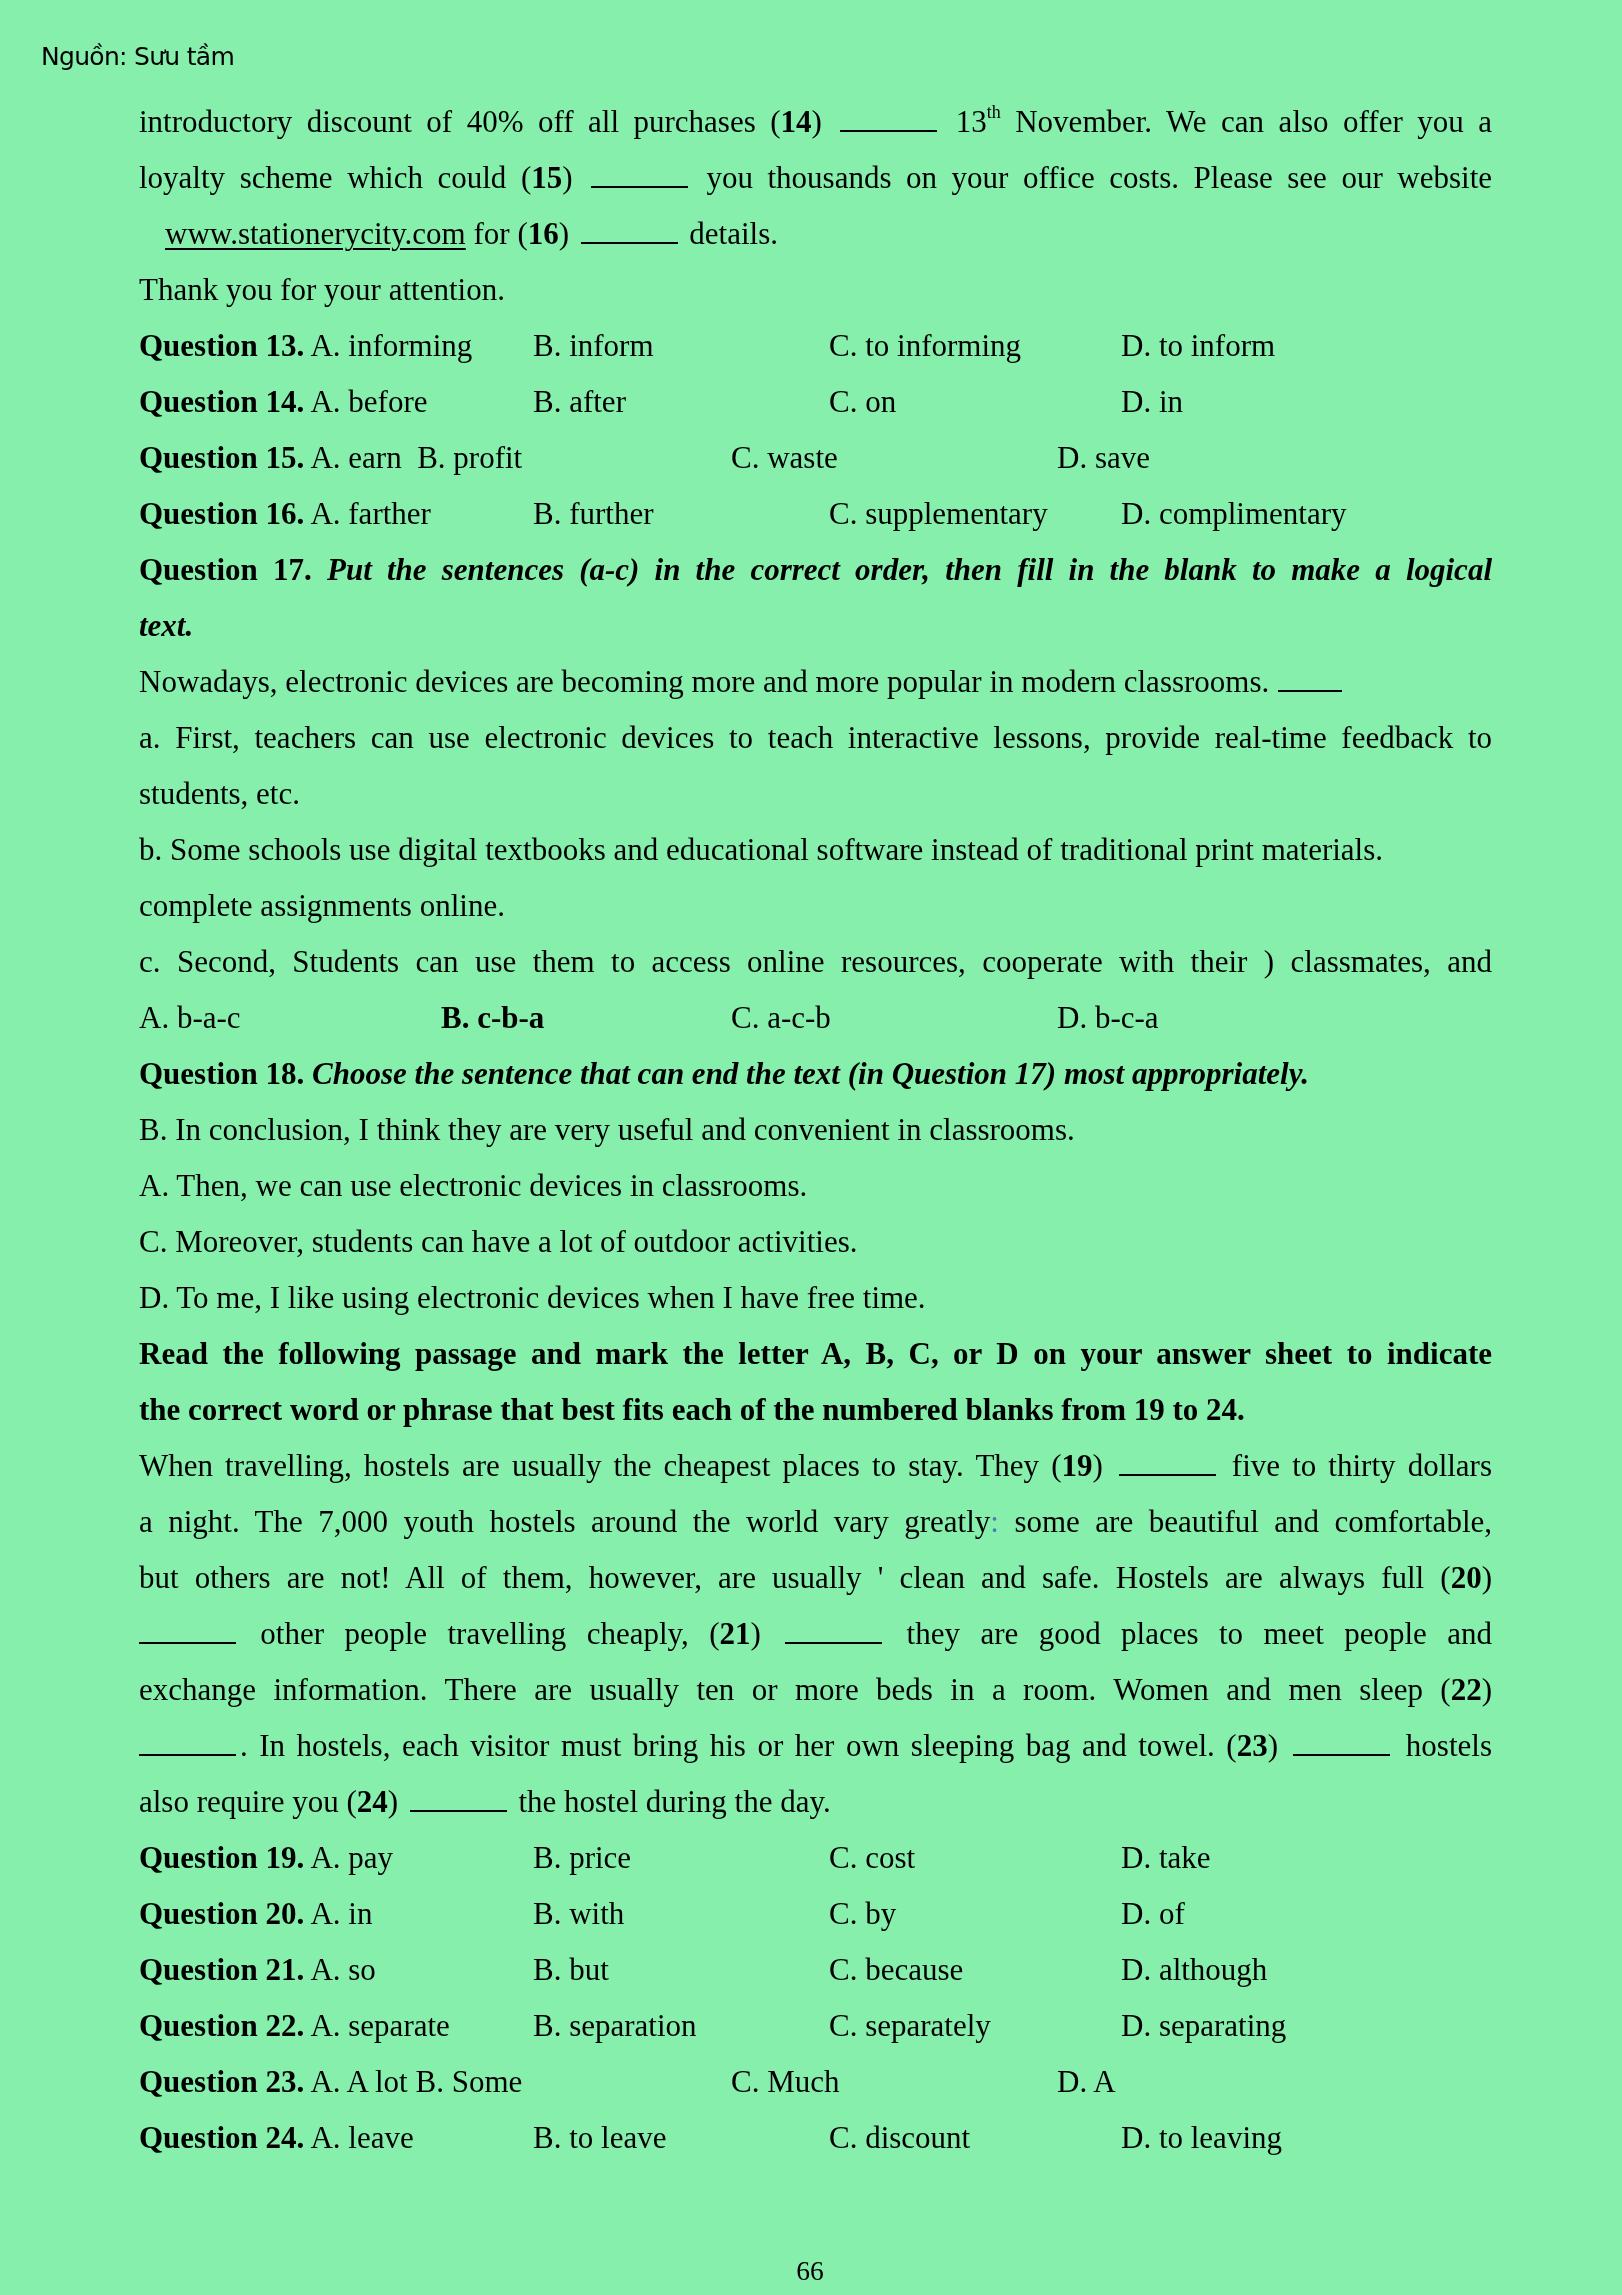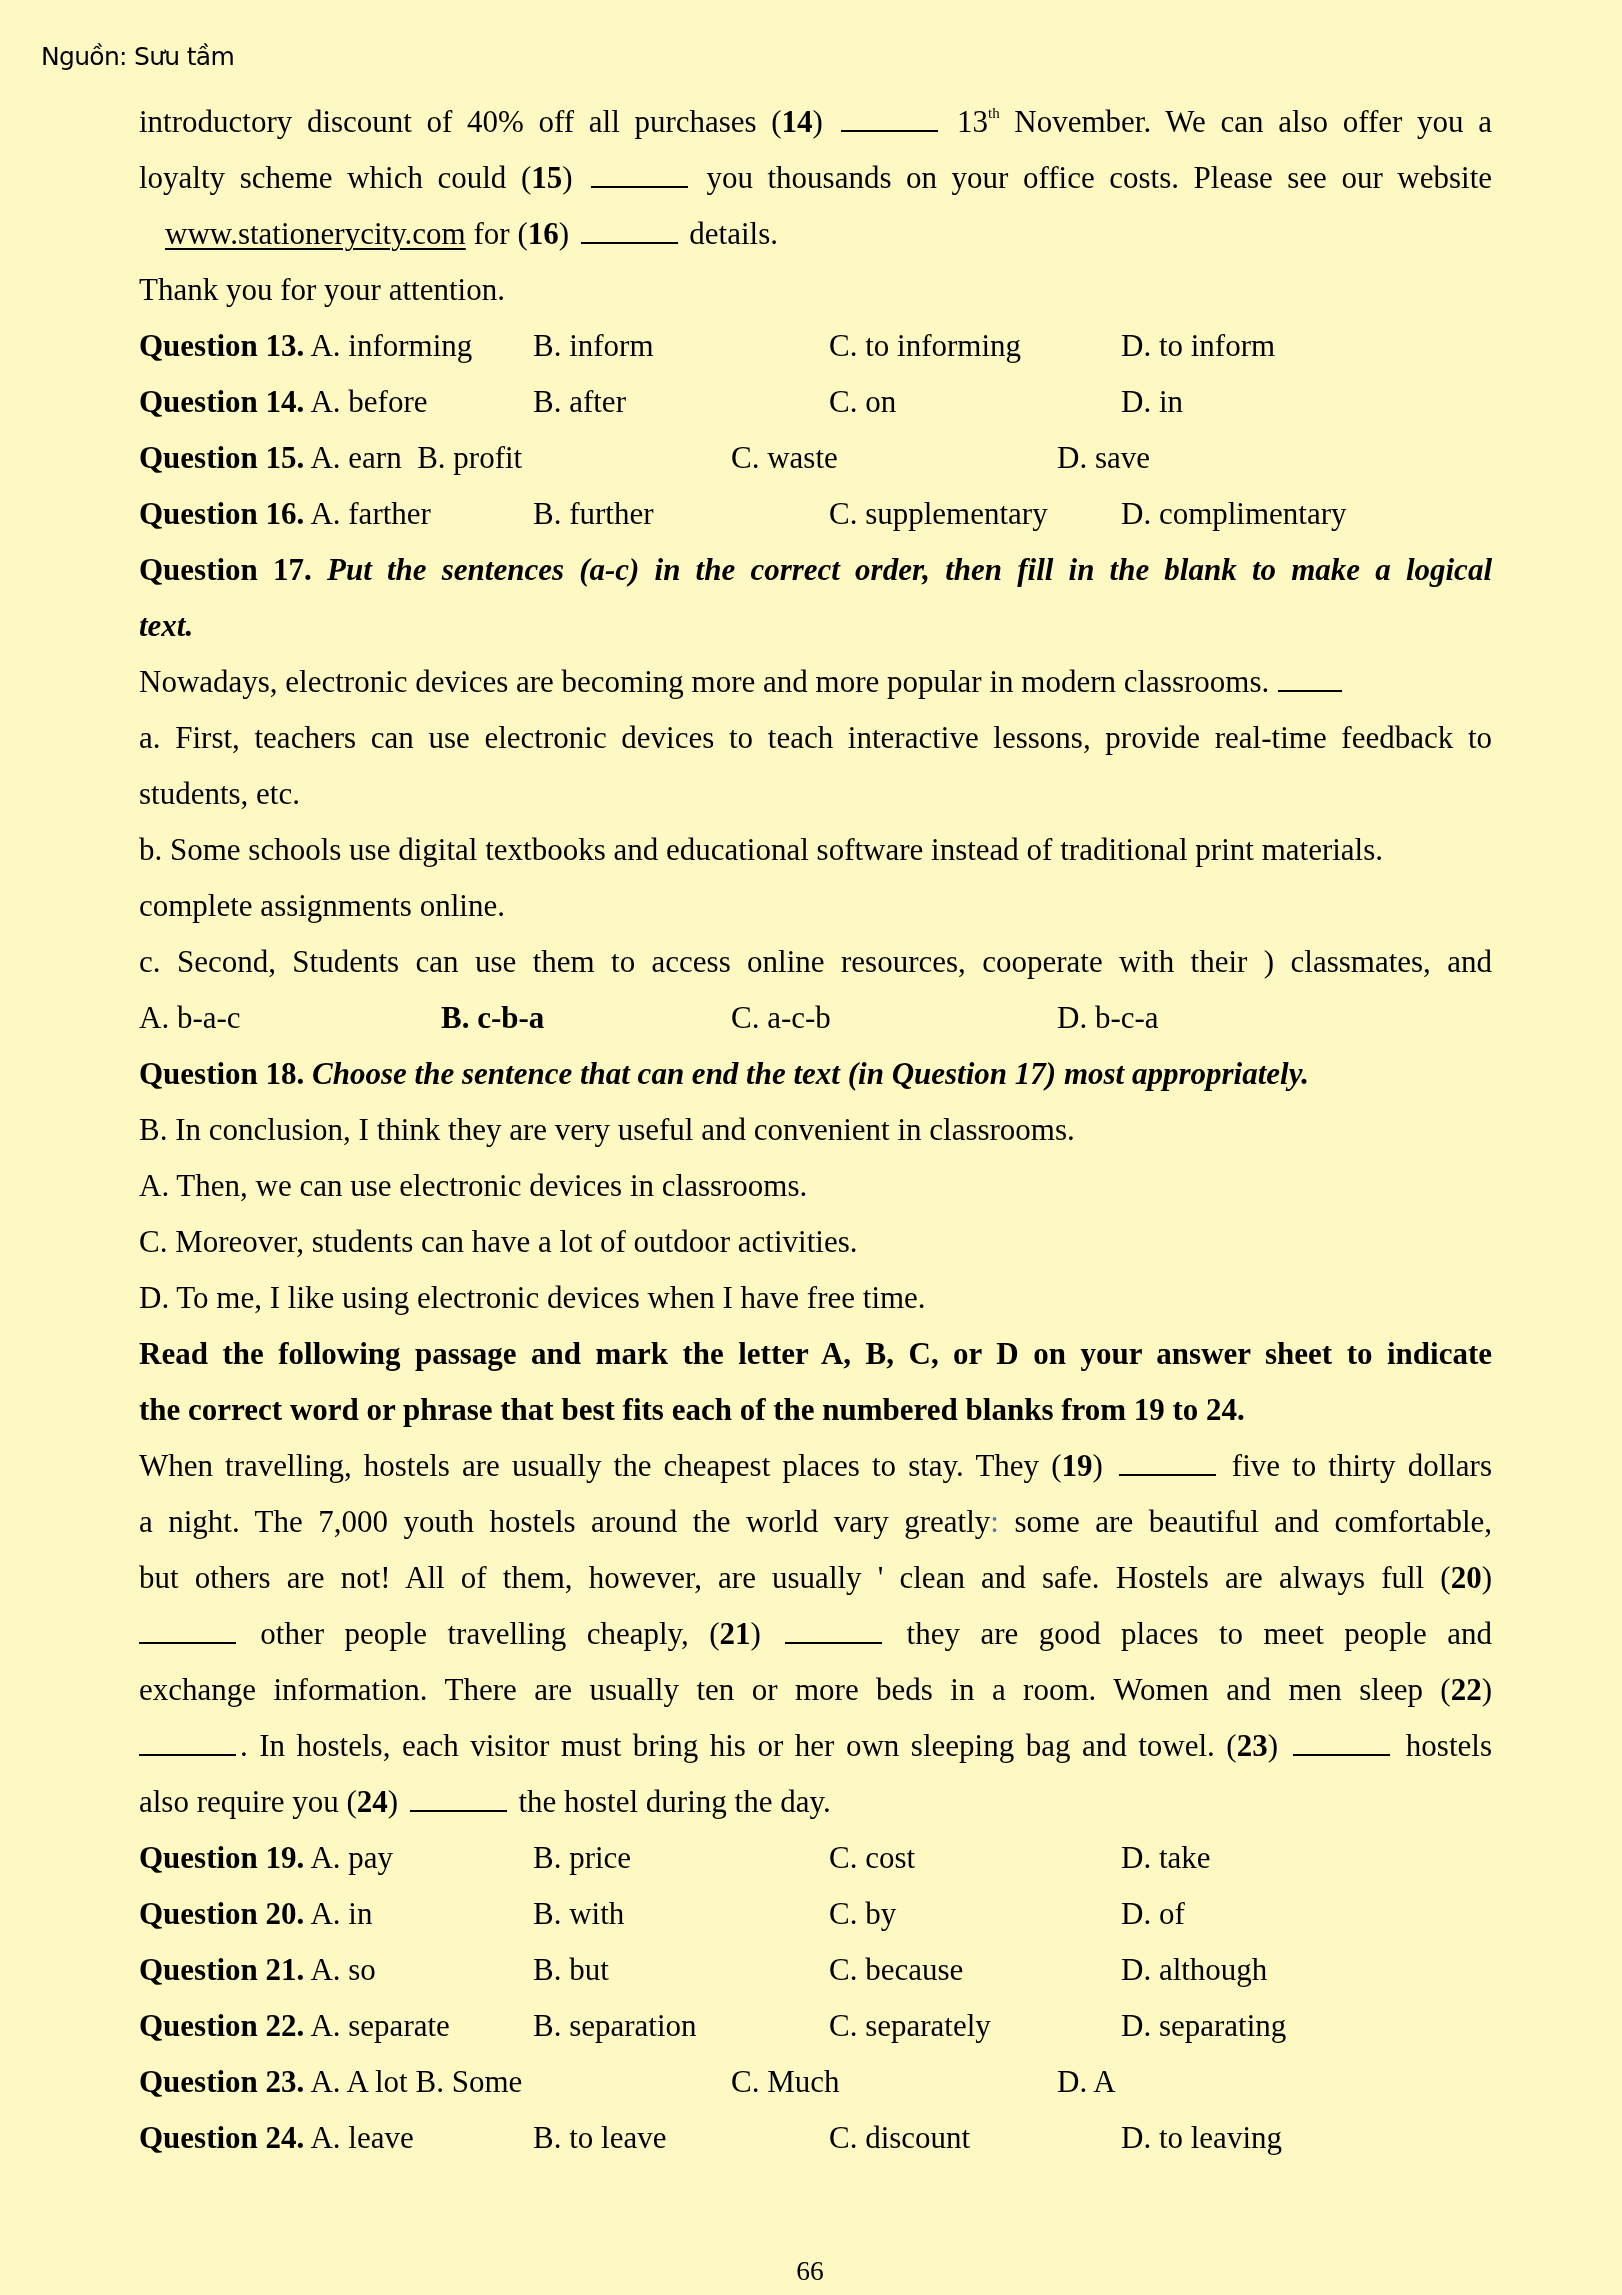--- a/index.html
+++ b/index.html
@@ -1,35 +1,35 @@
 <!DOCTYPE html>
 <html style="font-size:10.5px"><head>
 <meta charset="utf-8">
 <style>
   html, body { margin: 0; padding: 0; background: #ffffff; }
   body { width: 1623px; height: 2295px; position: relative; overflow: hidden; }
-  .page { position: absolute; left: 0; top: 0; width: 1623px; height: 2295px; background: #fef9c3; color: #000; }
+  .page { position: absolute; left: 0; top: 0; width: 1623px; height: 2295px; background: #86efac; color: #000; }
   .source {
     position: absolute; left: 41px; top: 41px;
     font-family: "DejaVu Sans", sans-serif; font-size: 25px; line-height: 31px;
     letter-spacing: -0.7px;
   }
   .body-text {
     position: absolute; left: 139px; top: 94px; width: 1353px;
     font-family: "Liberation Serif", serif; font-size: 31px; line-height: 56px;
   }
   .line { height: 56px; white-space: nowrap; position: relative; }
   .justify { text-align: justify; text-align-last: justify; white-space: normal; }
   b, .b { font-weight: bold; }
   .bi { font-weight: bold; font-style: italic; }
   .blank { display: inline-block; width: 97px; border-bottom: 2.6px solid #000; height: 26px; vertical-align: baseline; margin: 0 3.9px; }
   .blank.short { width: 64px; margin-left: 9.2px; }
   .blank.lead { margin-left: 0; }
   .url { text-decoration: underline; text-underline-offset: 3.9px; text-decoration-thickness: 2px; margin-left: 26px; }
-  sup { font-size: 15px; line-height: 0; position: relative; top: -2.6px; }
+  sup { font-size: 18px; line-height: 0; position: relative; top: -2.6px; }
   .opt { position: absolute; top: 0; }
   .c-a { left: 0; }
   .c-b4 { left: 394px; }
   .c-c4 { left: 690px; }
   .c-d4 { left: 982px; }
   .c-b3 { left: 302px; font-weight: bold; }
   .c-c3 { left: 592px; }
   .c-d3 { left: 883px; margin-left: 35px; }
   .colon-blue { color: #4f7bb5; }
   .page-num {

